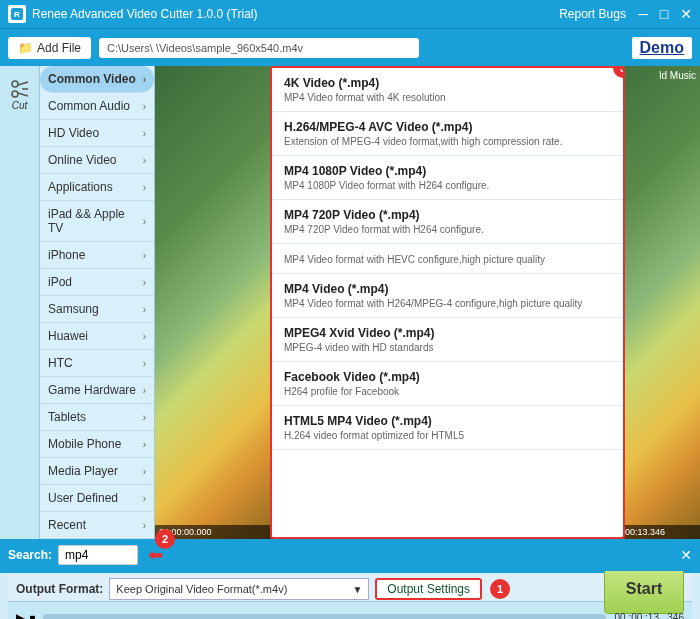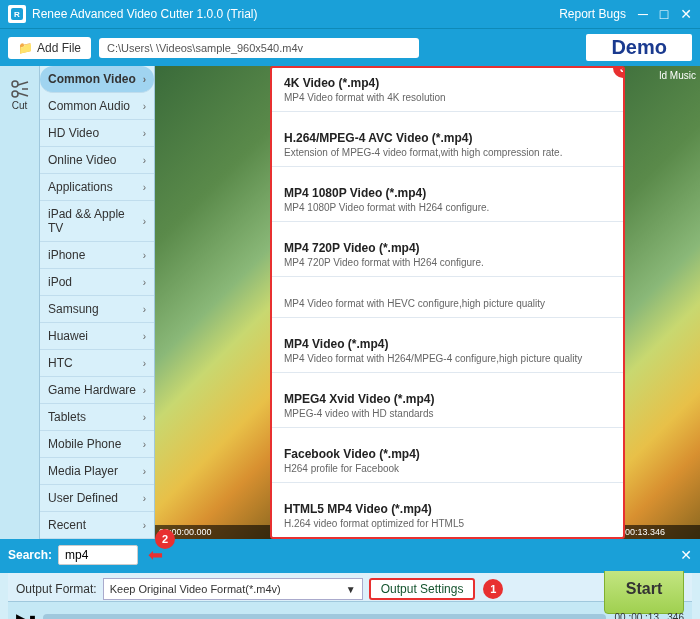--- a/index.html
+++ b/index.html
@@ -46,26 +46,27 @@
       border: none;
       border-radius: 3px;
       padding: 4px 8px;
       font-size: 11px;
       color: #555;
       flex: 1;
       max-width: 320px;
     }
     .toolbar-demo {
       color: #1a3a8f;
-      font-size: 20px;
+      font-size: 16px;
       font-weight: bold;
       margin-left: auto;
       background: white;
-      padding: 2px 25px;
+      padding: 2px 8px;
       border-radius: 2px;
+      text-decoration: underline;
     }
 
     
     .main-content {
       display: flex;
       height: calc(619px - 28px - 38px - 80px);
       background: #d4eef8;
       position: relative;
     }
 
@@ -75,21 +76,21 @@
       background: #c5e8f5;
       display: flex;
       flex-direction: column;
       align-items: center;
       padding-top: 8px;
       gap: 4px;
       border-right: 1px solid #a0c8dd;
     }
     .cut-btn {
       display: flex; flex-direction: column; align-items: center;
-      font-size: 10px; color: #333; cursor: pointer; padding: 4px;
+      font-size: 10px; color: #333; cursor: pointer; padding: 4px; font-style: italic;
     }
     .cut-icon { width: 22px; height: 22px; }
 
     
     .sidebar {
       width: 115px;
       background: #d8f0fa;
       border-right: 1px solid #a0c8dd;
       overflow-y: auto;
       flex-shrink: 0;
@@ -153,21 +154,20 @@
       top: 0;
       width: 355px;
       bottom: 0;
       background: white;
       border: 2px solid #e83030;
       border-radius: 3px;
       z-index: 10;
       overflow-y: auto;
       display: flex;
       flex-direction: column;
-      gap: 11px;
     }
     .dropdown-item {
       padding: 8px 12px;
       border-bottom: 1px solid #e0e8f0;
       cursor: pointer;
     }
     .dropdown-item-title {
       font-size: 12px;
       font-weight: bold;
       color: #222;
@@ -471,21 +471,21 @@
   <span style="color:white;font-size:12px;font-weight:bold;">Search:</span>
   <input class="search-input" type="text" value="mp4" style="">
 
   <span style="color:#e83030;font-size:18px;margin-left:4px;">⬅</span>
   <span style="color:white;font-size:14px;margin-left:auto;cursor:pointer;">✕</span>
 </div>
 
 <div class="bottom-area">
 
   <div class="output-row" style="padding-top:4px;">
-    <span style="font-size:12px;color:#333;white-space:nowrap;font-weight:normal;">Output Format:</span>
+    <span style="font-size:12px;color:#333;white-space:nowrap;font-weight:bold;">Output Format:</span>
     <div class="format-select">
       <span style="font-size:11px;">Keep Original Video Format(*.m4v)</span>
       <span class="format-dropdown-arrow">▼</span>
     </div>
     <button class="output-settings-btn">
       <span>Output Settings</span>
     </button>
 
     <div class="badge" style="position:relative;margin-left:2px;">1</div>
     <button class="start-btn" style="margin-left:auto;">

